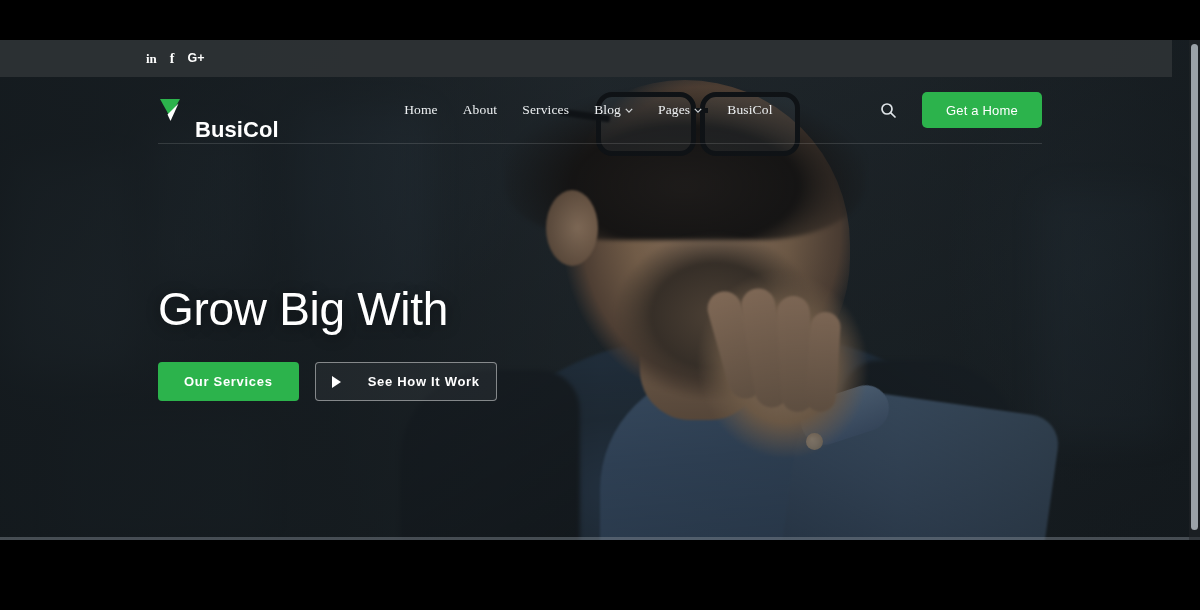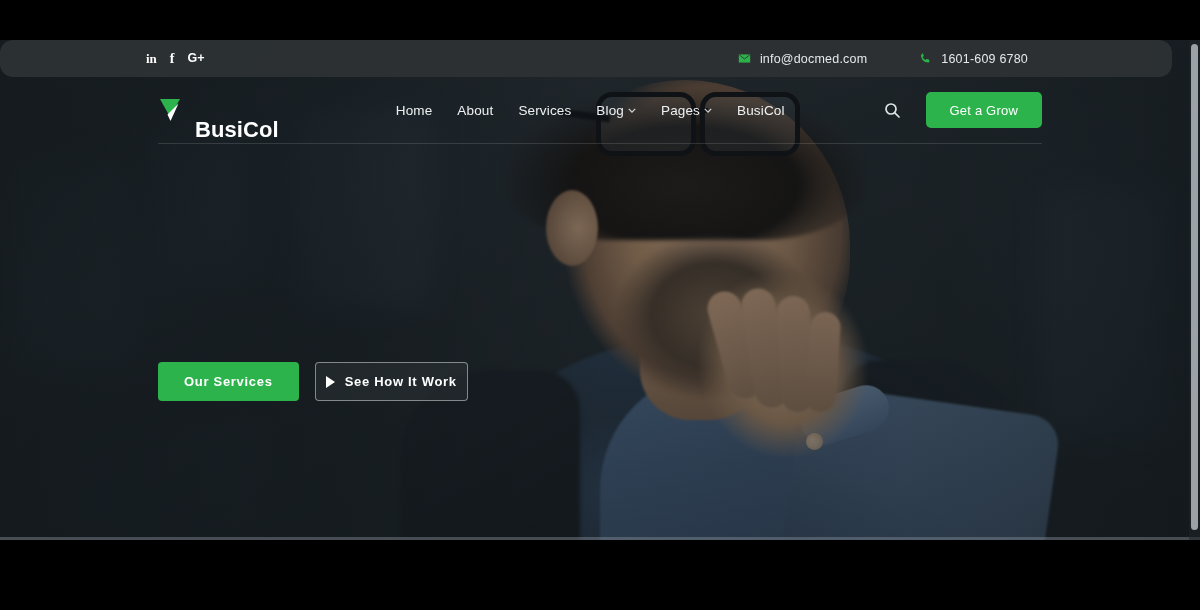--- a/index.html
+++ b/index.html
@@ -151,21 +151,20 @@
     background:
       linear-gradient(90deg, rgba(18,24,28,.88) 0%, rgba(18,24,28,.74) 28%, rgba(18,24,28,.34) 50%, rgba(18,24,28,.42) 75%, rgba(18,24,28,.72) 100%);
   }
 
   
   .topbar {
     position:absolute; left:0; top:0; width:1172px; height:37px;
     background:rgba(45,49,52,.96);
     display:flex; align-items:center;
     z-index:6;
-    border-radius:13px;
   }
   .topbar-inner {
     width:884px; margin:0 auto; display:flex; align-items:center;
     justify-content:space-between; padding-left:2px;
   }
   .social { display:flex; align-items:center; gap:13px; }
   .social-link {
     color:#ffffff; font-size:13px; line-height:1; font-weight:700;
     text-decoration:none; cursor:pointer; font-family:"Liberation Serif", serif;
   }
@@ -189,20 +188,21 @@
   .brand { display:flex; align-items:center; gap:11px; cursor:pointer; }
   .brand-mark { width:26px; height:26px; display:block; }
   .brand-text {
     color:#ffffff; font-size:22px; font-weight:700; letter-spacing:.1px;margin-top:39px;
   }
   .nav { display:flex; align-items:center; gap:25px; margin-left:20px; }
   .nav-item {
     color:#eef1f3; font-size:13.5px; letter-spacing:.15px;
     cursor:pointer; display:flex; align-items:center; gap:4px;
     text-decoration:none;
+    font-family:Liberation Serif, serif;
   }
   .caret { width:8px; height:5px; display:block; opacity:.85; }
   .caret path { stroke:#eef1f3; stroke-width:1.6; fill:none; }
   .header-right { display:flex; align-items:center; gap:24px; }
   .search-btn {
     width:20px; height:20px; display:flex; align-items:center; justify-content:center;
     cursor:pointer; background:none; border:0;
   }
   .search-btn svg { width:16px; height:16px; }
   .search-btn circle { fill:none; stroke:#dfe4e8; stroke-width:1.7; }
@@ -233,23 +233,23 @@
   }
   .hero-actions { margin-top:28px; display:flex; align-items:flex-start; gap:16px; }
   .btn-primary {
     background:#2cb34c; color:#ffffff; border:0; border-radius:4px;
     height:39px; padding:0 26px; font-size:13px; font-weight:700;
     letter-spacing:.7px; cursor:pointer; font-family:"Liberation Sans", sans-serif;
   }
   .btn-ghost {
     background:rgba(255,255,255,.05); color:#ffffff;
     border:1px solid rgba(255,255,255,.45); border-radius:4px;
-    height:39px; padding:0 10px; font-size:13px; font-weight:700;
+    height:39px; padding:0 16px; font-size:13px; font-weight:700;
     letter-spacing:.7px; cursor:pointer; font-family:"Liberation Sans", sans-serif;
-    display:flex; align-items:center; gap:10px;
+    display:flex; align-items:center; gap:27px;
   }
   .play-tri {
     width:0; height:0; border-left:9px solid #ffffff;
     border-top:6px solid transparent; border-bottom:6px solid transparent;
   }
 
   
   .scrollbar-track {
     position:absolute; right:0; top:40px; width:11px; height:500px;
     background:rgba(32,36,40,.55); z-index:8;
@@ -303,35 +303,20 @@
 
     <div class="topbar">
       <div class="topbar-inner">
 
         <div class="social">
           <a class="social-link li">in</a>
           <a class="social-link fb">f</a>
           <a class="social-link gp">G+</a>
         </div>
 
-        <div class="topbar-contacts">
-          <div class="contact-item">
-            <svg class="ic" viewBox="0 0 16 16">
-              <path d="M1 3h14v10H1z" fill="#2db24a"></path>
-              <path d="M1.6 3.6 8 8.6l6.4-5" fill="none" stroke="#2d3134" stroke-width="1.1"></path>
-            </svg>
-            <span class="txt">info@docmed.com</span>
-          </div>
-          <div class="contact-item">
-            <svg class="ic" viewBox="0 0 16 16">
-              <path d="M4.2 1.6c.5 0 .9.3 1 .8l.5 2c.1.4 0 .8-.3 1l-1 .8c.8 1.6 2.1 2.9 3.7 3.7l.8-1c.2-.3.6-.4 1-.3l2 .5c.5.1.8.5.8 1v1.9c0 .6-.5 1.1-1.1 1C5.9 12.5 3 9.6 2.4 4.3c-.1-.6.4-1.1 1-1.1z" fill="#2db24a"></path>
-            </svg>
-            <span class="txt">1601-609 6780</span>
-          </div>
-        </div>
 
       </div>
     </div>
 
     <div class="header">
       <div class="header-inner">
 
         <div class="brand">
           <svg class="brand-mark" viewBox="0 0 26 26">
             <path d="M2 2 H22 L12 20 Z" fill="#2cb34c"></path>
@@ -367,30 +352,30 @@
           </a>
         </nav>
 
         <div class="header-right">
           <button class="search-btn">
             <svg viewBox="0 0 16 16">
               <circle cx="7" cy="7" r="5"></circle>
               <line x1="10.8" y1="10.8" x2="15" y2="15"></line>
             </svg>
           </button>
-          <button class="quote-btn">Get a Grow</button>
+          <button class="quote-btn">Get a Home</button>
         </div>
 
       </div>
     </div>
     <div class="header-rule"></div>
 
     <div class="hero-content">
       <h1 class="hero-title">
-        <br>
+        <span>Grow Big With</span><br>
       </h1>
       <div class="hero-actions">
         <button class="btn-primary">Our Services</button>
         <button class="btn-ghost">
           <span class="play-tri"></span>
           <span>See How It Work</span>
         </button>
       </div>
     </div>
 

